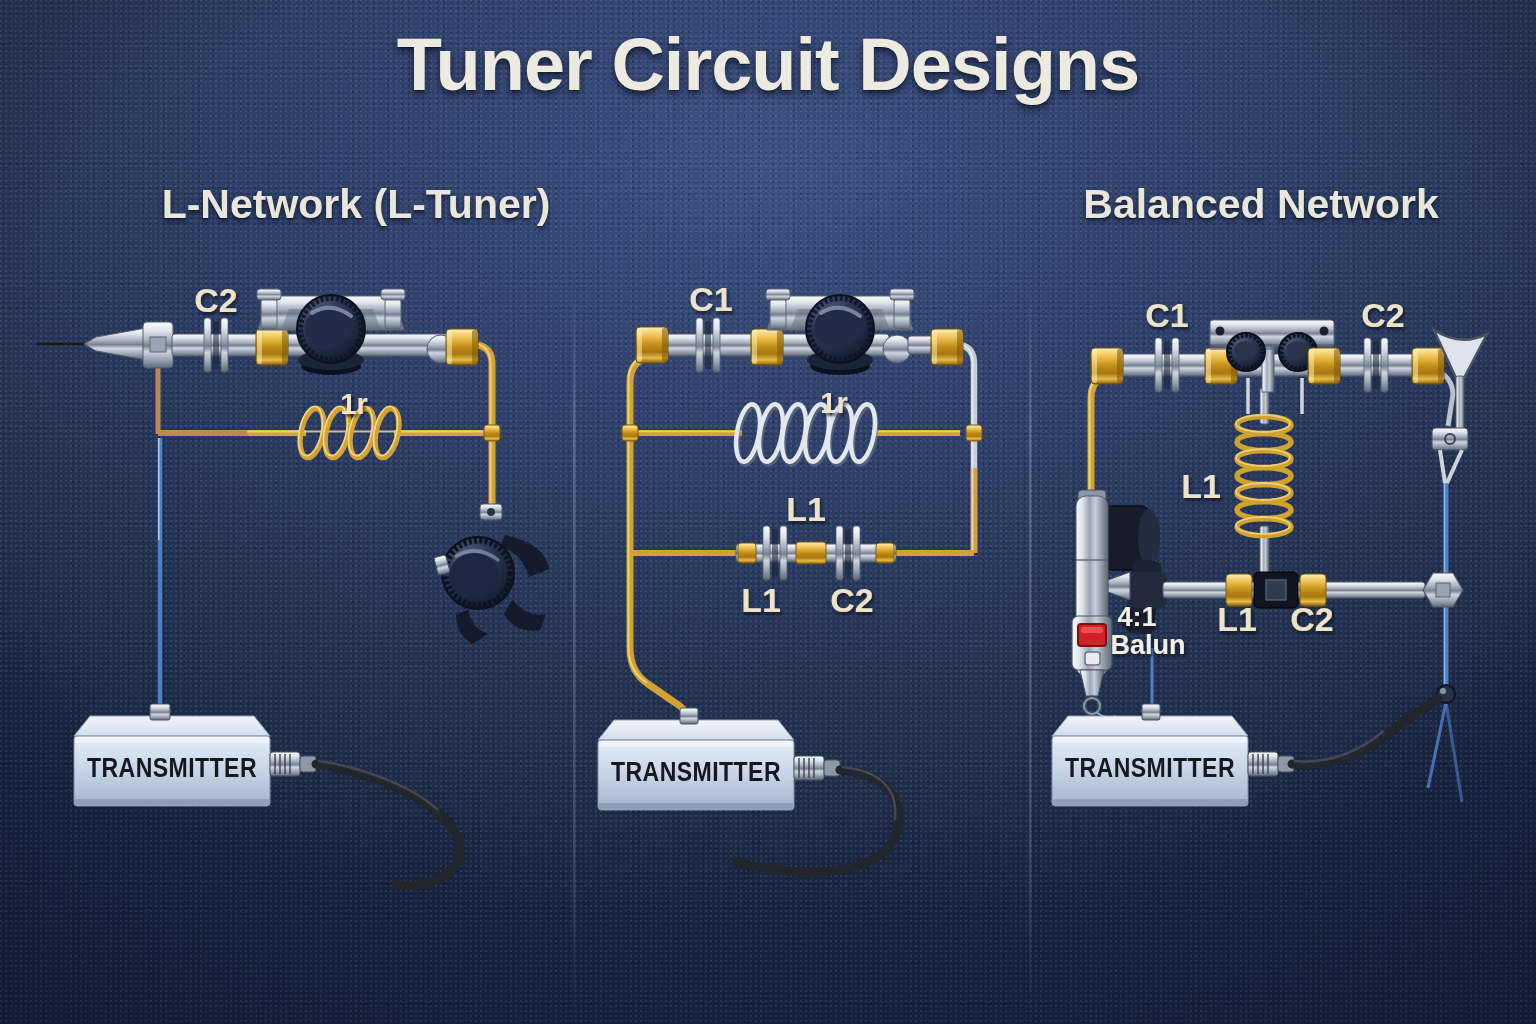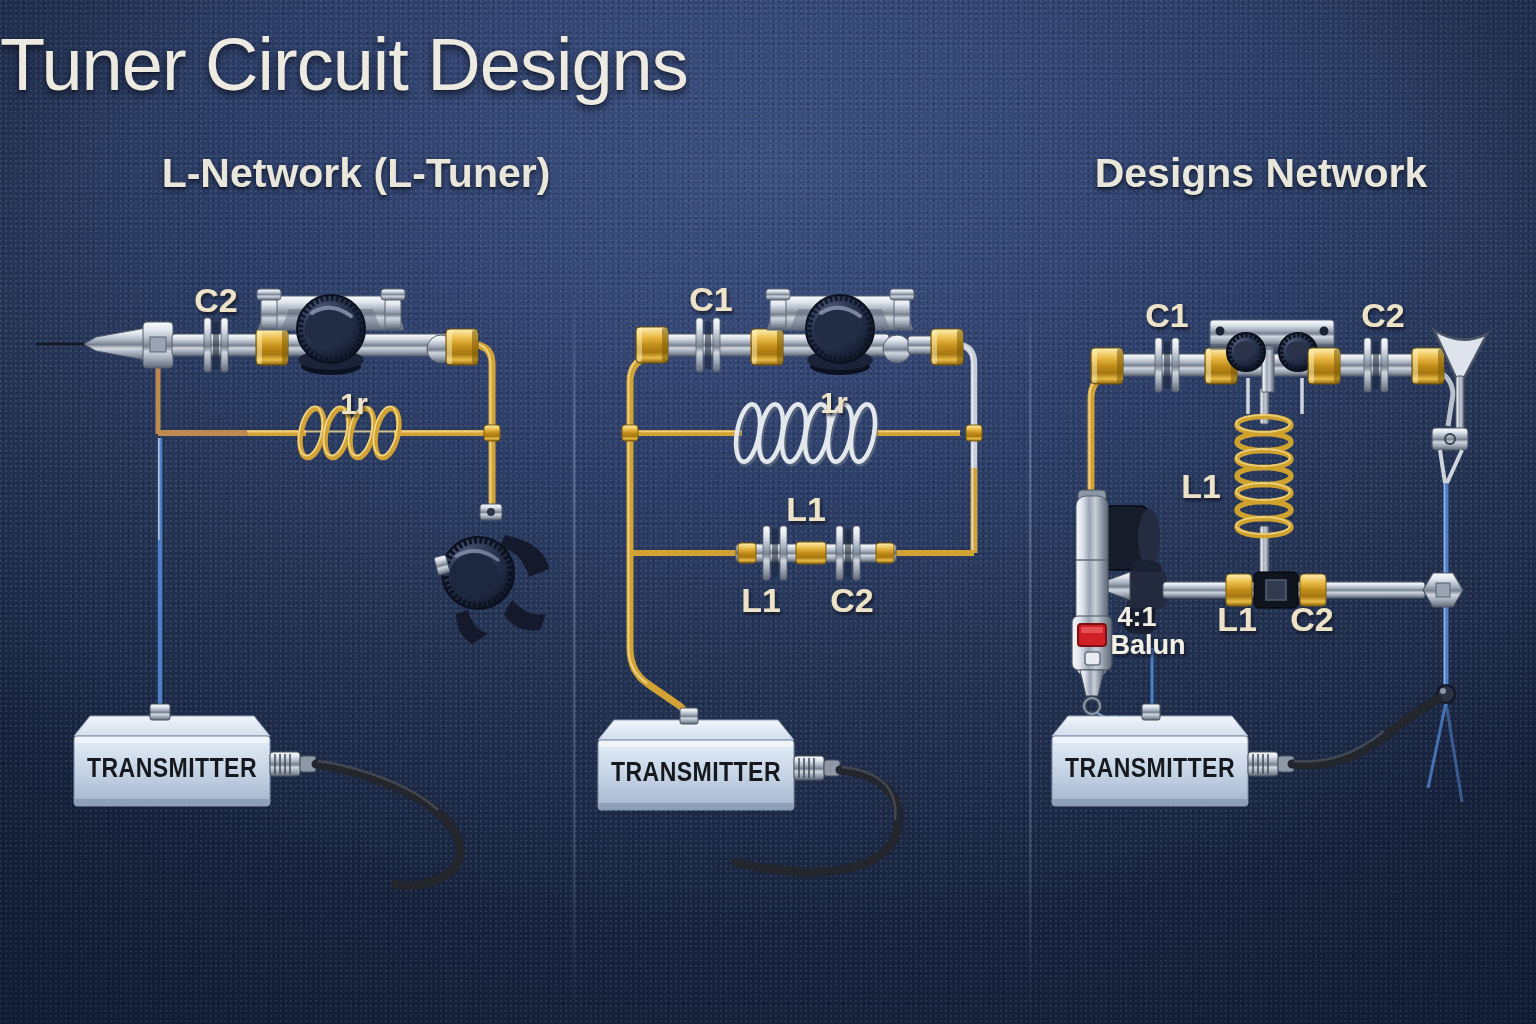--- a/index.html
+++ b/index.html
@@ -14,46 +14,46 @@
     background-image:
       radial-gradient(circle at 1px 1px, rgba(173,193,228,0.14) 1px, transparent 1.4px),
       radial-gradient(circle at 3px 2px, rgba(8,14,28,0.28) 1px, transparent 1.4px);
     background-size:5px 5px,7px 6px;
   }
   #stage::after{
     content:"";position:absolute;inset:0;pointer-events:none;
     background:radial-gradient(1400px 900px at 50% 40%, rgba(0,0,0,0) 55%, rgba(5,10,22,0.45) 100%);
   }
   .title{
-    position:absolute;left:0;right:0;top:22px;text-align:left;
-    font-size:74px;font-weight:normal;color:#edeae1;letter-spacing:-1px;
+    position:absolute;left:0;right:0;top:22px;text-align:center;
+    font-size:74px;font-weight:bold;color:#edeae1;letter-spacing:-1px;
     text-shadow:0 4px 7px rgba(4,9,22,.65), 0 1px 0 rgba(0,0,0,.4);
     z-index:3;
   }
   .heading{
-    position:absolute;top:150px;transform:translateX(-50%);
+    position:absolute;top:181px;transform:translateX(-50%);
     font-size:41px;font-weight:bold;color:#e9e6dc;white-space:nowrap;
     text-shadow:0 3px 5px rgba(4,9,22,.65), 0 1px 0 rgba(0,0,0,.35);
     z-index:3;
   }
   .h1{left:356px}.h2{left:797px}.h3{left:1261px}
   svg{position:absolute;left:0;top:0;z-index:2}
   text{font-family:"Liberation Sans",sans-serif;font-weight:bold}
   .lbl{fill:#ece3c8;font-size:34px;text-anchor:middle;filter:url(#ds)}
   .lbl-sm{fill:#ece3c8;font-size:29px;text-anchor:middle;filter:url(#ds)}
   .lbl-w{fill:#f3f0e6;font-size:27px;text-anchor:middle;filter:url(#ds)}
   .txt{fill:#15181d;font-size:27px;text-anchor:middle;letter-spacing:.5px}
 </style>
 </head>
 <body>
 
 <div id="stage">
   <div class="title">Tuner Circuit Designs</div>
   <div class="heading h1">L-Network (L-Tuner)</div>
-  <div class="heading h3">Designs Network</div>
+  <div class="heading h3">Balanced Network</div>
 
   <svg width="1536" height="1024" viewBox="0 0 1536 1024">
     <defs>
       <filter id="ds" x="-30%" y="-30%" width="160%" height="160%">
         <feDropShadow dx="1.5" dy="2.5" stdDeviation="1.4" flood-color="#07101f" flood-opacity="0.75"></feDropShadow>
       </filter>
       <linearGradient id="gRod" x1="0" y1="0" x2="0" y2="1">
         <stop offset="0" stop-color="#f8fafc"></stop>
           <stop offset=".18" stop-color="#e2e7ee"></stop>
         <stop offset=".38" stop-color="#aab3c2"></stop>

